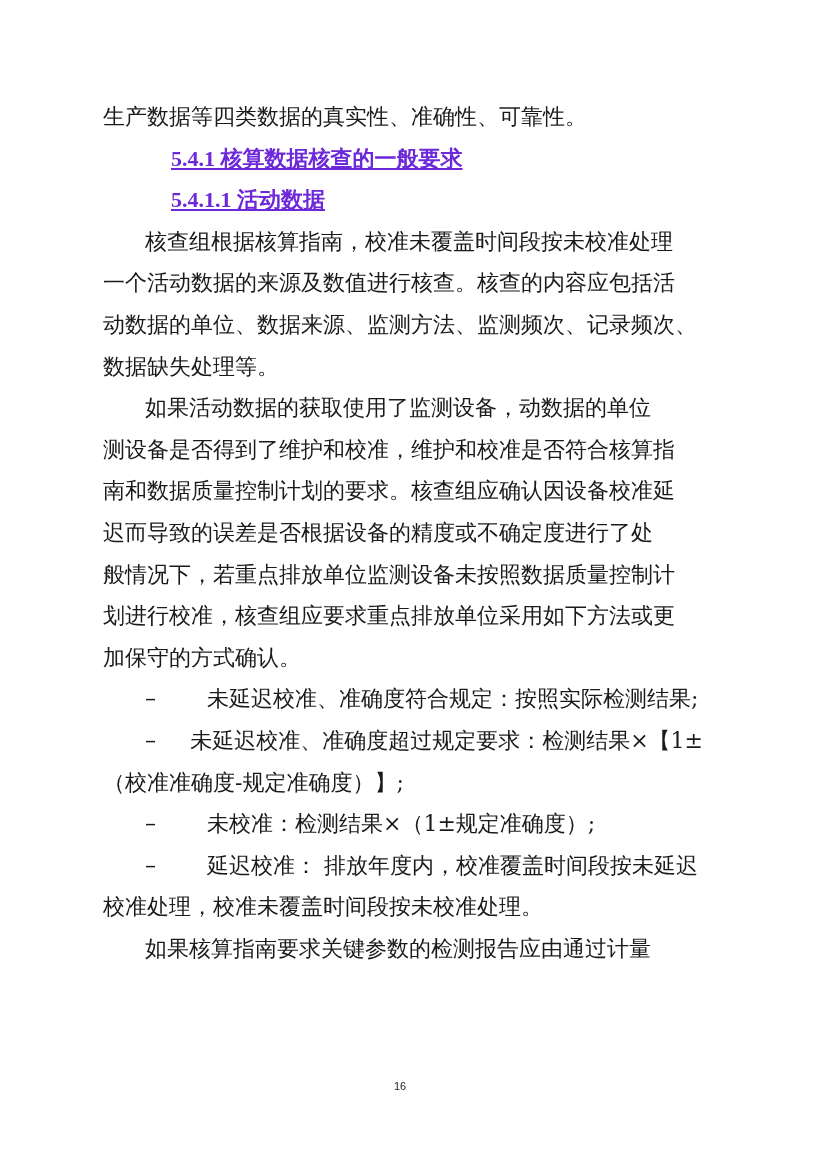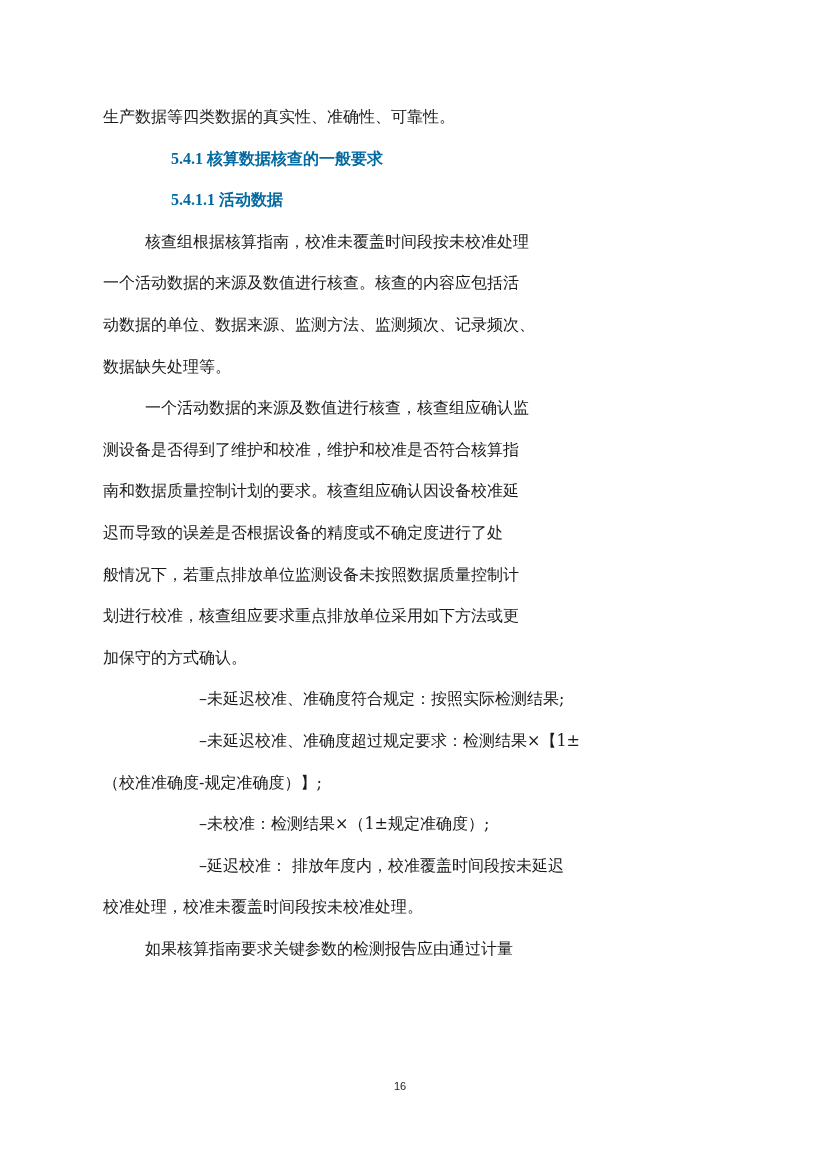--- a/index.html
+++ b/index.html
@@ -3,33 +3,33 @@
 <meta charset="utf-8">
 <style>
   html, body { margin: 0; padding: 0; background: #ffffff; }
   body { width: 826px; height: 1169px; position: relative; overflow: hidden; }
   .page {
     position: absolute;
     left: 103px;
     top: 96px;
     width: 600px;
     font-family: "DejaVu Serif", "Liberation Serif", serif;
-    font-size: 16px;
+    font-size: 22px;
     color: #1a1a1a;
     line-height: 41.6px;
-    text-align: right;
   }
   .line { white-space: nowrap; height: 41.6px; display: flex; justify-content: space-between; }
   .line.last { justify-content: flex-start; }
   .indent { padding-left: 42px; }
   .heading {
     font-family: "Liberation Serif", "DejaVu Serif", serif;
     font-weight: bold;
     padding-left: 68px;
-    color: #0369a1;
+    color: #6d28d9;
+    text-decoration: underline;
   }
   .bullet-line { padding-left: 42px; }
   .dash { display: inline-block; width: 62px; }
   .page-number {
     position: absolute;
     top: 1080px;
     left: 0; width: 800px;
     text-align: center;
     font-family: "Liberation Sans", "DejaVu Sans", sans-serif;
     font-size: 11px;
@@ -46,21 +46,21 @@
   <p class="line last heading">5.4.1.1 活动数据</p>
 
   <div>
     <p class="line last indent">核查组根据核算指南，校准未覆盖时间段按未校准处理</p>
     <p class="line last">一个活动数据的来源及数值进行核查。核查的内容应包括活</p>
     <p class="line last">动数据的单位、数据来源、监测方法、监测频次、记录频次、</p>
     <p class="line last">数据缺失处理等。</p>
   </div>
 
   <div>
-    <p class="line last indent">一个活动数据的来源及数值进行核查，核查组应确认监</p>
+    <p class="line last indent">如果活动数据的获取使用了监测设备，动数据的单位</p>
     <p class="line last">测设备是否得到了维护和校准，维护和校准是否符合核算指</p>
     <p class="line last">南和数据质量控制计划的要求。核查组应确认因设备校准延</p>
     <p class="line last">迟而导致的误差是否根据设备的精度或不确定度进行了处</p>
     <p class="line last">般情况下，若重点排放单位监测设备未按照数据质量控制计</p>
     <p class="line last">划进行校准，核查组应要求重点排放单位采用如下方法或更</p>
     <p class="line last">加保守的方式确认。</p>
   </div>
 
   <div>
     <p class="line last bullet-line">

